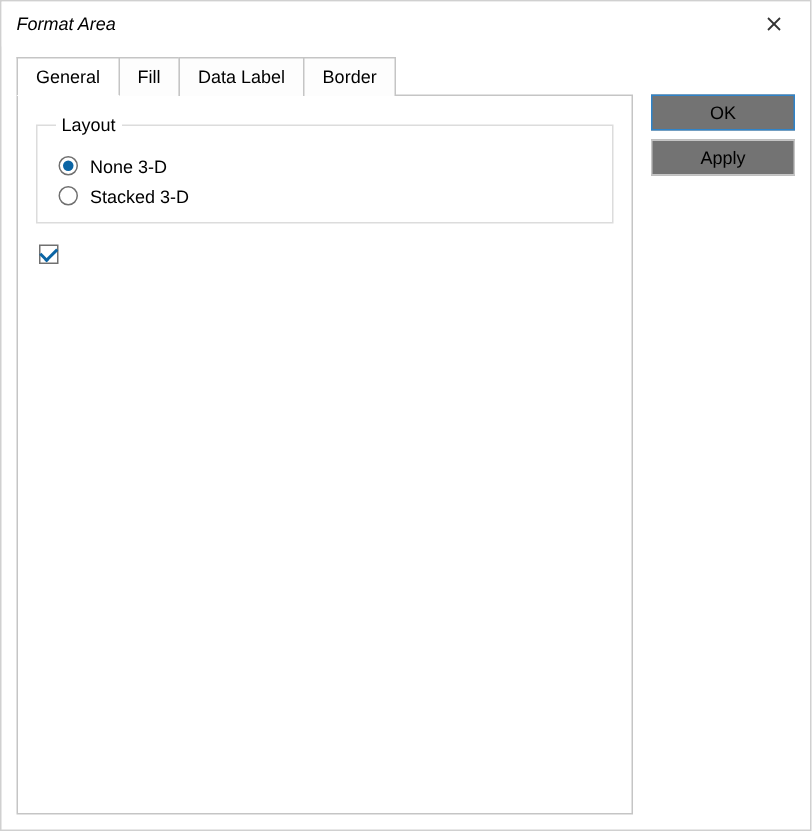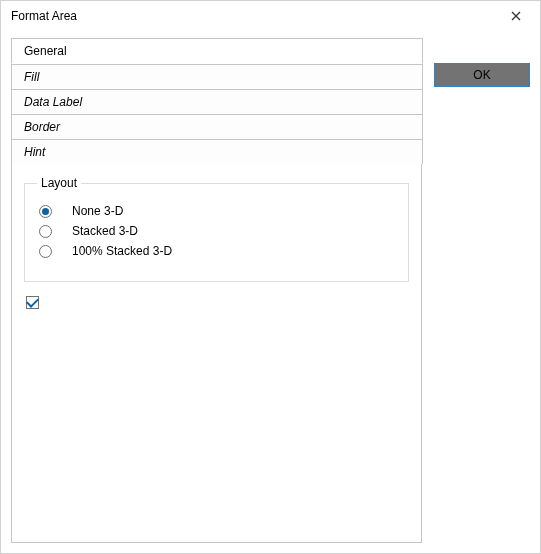--- a/index.html
+++ b/index.html
@@ -14,21 +14,21 @@
     overflow: hidden;
     border: 1px solid #d0d0d0;
   }
   .titlebar {
     height: 30px;
     display: flex;
     align-items: center;
     padding: 0 8px 0 10px;
     background: #fff;
   }
-  .titlebar .title { flex: 1; }
+  .titlebar .title { flex: 1; font-style: italic; }
   .titlebar .close {
     width: 32px;
     height: 24px;
     display: flex;
     align-items: center;
     justify-content: center;
     font-size: 14px;
     color: #333;
     cursor: pointer;
   }
@@ -39,63 +39,61 @@
   }
   .main {
     flex: 1;
     display: flex;
     flex-direction: column;
   }
   .tabs {
     display: flex;
     position: relative;
     z-index: 2;
-    flex-direction: column;
   }
   .tab {
     padding: 5px 12px 5px 12px;
     border: 1px solid #c5c5c5;
     border-bottom: none;
     background: #fff;
     margin-right: -1px;
     cursor: pointer;
     color: #000;
     position: relative;
     top: 1px;
   }
   .tab.inactive {
     background: #fdfdfd;
     color: #000;
-    font-style: italic;
   }
   .tab.active {
     background: #fff;
     border-bottom: 1px solid #fff;
     z-index: 3;
   }
   .tab-panel {
     border: 1px solid #c5c5c5;
     flex: 1;
     padding: 12px 12px;
     position: relative;
     top: 0;
   }
   fieldset.layout {
     border: 1px solid #dcdcdc;
-    padding: 10px 12px 17px 12px;
+    padding: 10px 12px 4px 12px;
     margin: 0 0 14px 0;
   }
   fieldset.layout legend {
     padding: 0 4px;
     color: #000;
   }
   .radio-row, .check-row {
     display: flex;
-    align-items: flex-end;
-    gap: 20px;
+    align-items: flex-start;
+    gap: 8px;
     margin: 4px 0 6px 2px;
   }
   .radio {
     width: 13px; height: 13px;
     border: 1px solid #707070;
     border-radius: 50%;
     display: inline-flex;
     align-items: center;
     justify-content: center;
     background: #fff;
@@ -157,43 +155,41 @@
   </div>
 </div>
 
 <div class="body">
   <div class="main">
     <div class="tabs">
       <div class="tab active"><span>General</span></div>
       <div class="tab inactive"><span>Fill</span></div>
       <div class="tab inactive"><span>Data Label</span></div>
       <div class="tab inactive"><span>Border</span></div>
-      <div class="tab inactive"><span>Hint</span></div>
     </div>
     <div class="tab-panel">
       <fieldset class="layout">
         <legend>Layout</legend>
         <div class="radio-row">
           <span class="radio checked"></span>
           <span>None 3-D</span>
         </div>
         <div class="radio-row">
           <span class="radio"></span>
           <span>Stacked 3-D</span>
         </div>
-        <div class="radio-row">
-          <span class="radio"></span>
-          <span>100% Stacked 3-D</span>
-        </div>
       </fieldset>
       <div class="check-row">
         <span class="checkbox checked"></span>
       </div>
     </div>
   </div>
 
   <div class="side">
     <div class="btn primary">
         <span>OK</span>
       </div>
+    <div class="btn">
+        <span>Apply</span>
+      </div>
     <div class="spacer"></div>
   </div>
 </div>
 
 </body></html>

